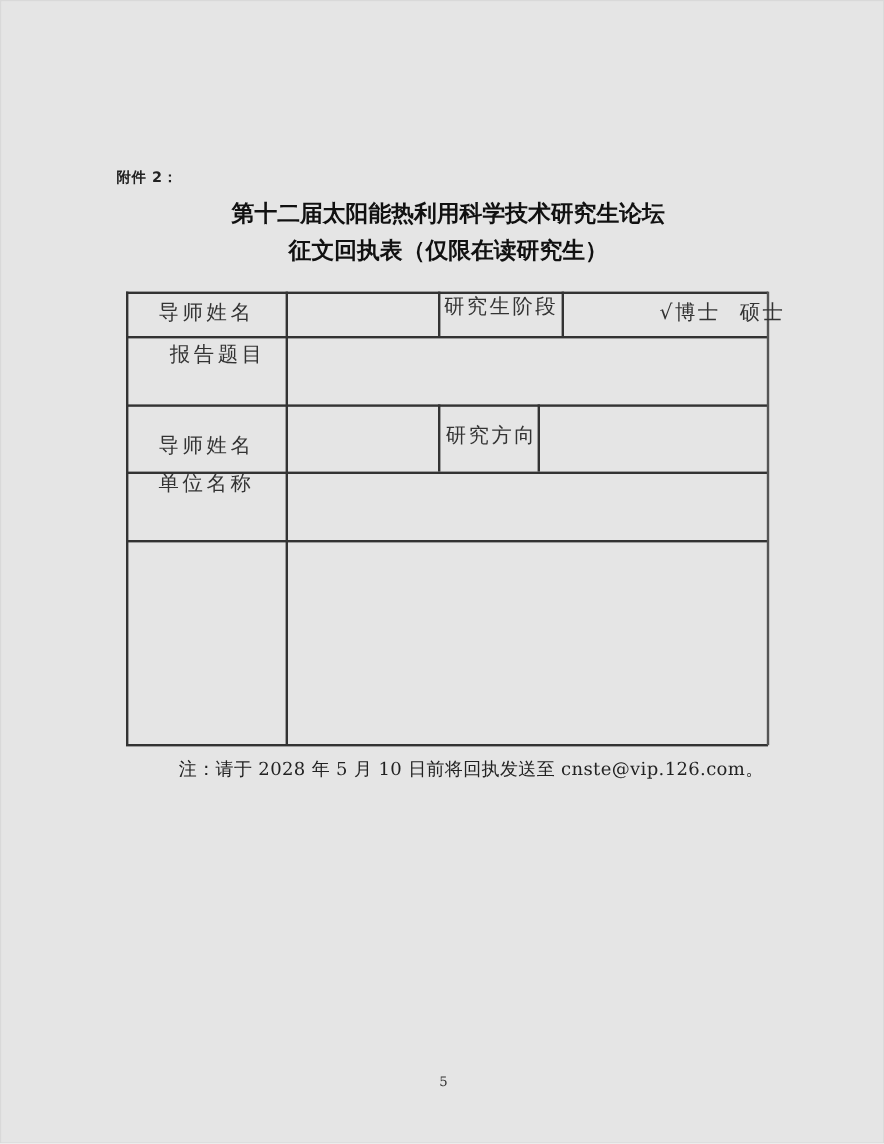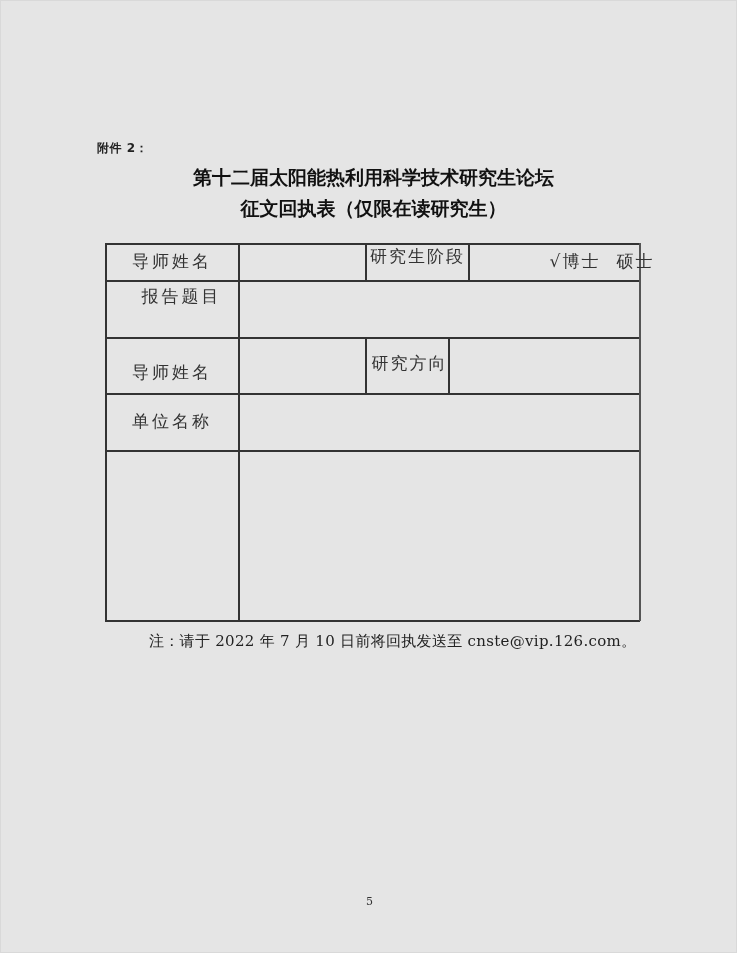--- a/index.html
+++ b/index.html
@@ -145,22 +145,22 @@
     </div>
 
     <div class="cell-label" style="left:0; top:26px; width:153px; height:56px;">报告题目</div>
     <div class="cell-input" style="left:135px; top:39px; width:398px; height:54px;"></div>
 
     <div class="cell-label" style="left:0; top:95px; width:134px; height:70px;">导师姓名</div>
     <div class="cell-input" style="left:135px; top:96px; width:124px; height:53px;"></div>
     <div class="cell-label" style="left:261px; top:93px; width:87px; height:55px; letter-spacing:2px;">研究方向</div>
     <div class="cell-input" style="left:345px; top:96px; width:188px; height:53px;"></div>
 
-    <div class="cell-label" style="left:0; top:151px; width:134px; height:56px;text-align:right;">单位名称</div>
+    <div class="cell-label" style="left:0; top:133px; width:134px; height:56px;text-align:right;">单位名称</div>
     <div class="cell-input" style="left:135px; top:152px; width:398px; height:54px;"></div>
 
     <div class="cell-input" style="left:135px; top:209px; width:398px; height:167px;"></div>
   </div>
 
-  <div class="note">注：请于 2022 年 7 月 10 日前将回执发送至 cnste@vip.126.com。</div>
+  <div class="note">注：请于 2028 年 5 月 10 日前将回执发送至 cnste@vip.126.com。</div>
 
   <div class="page-number">5</div>
 </div>
 
 </body></html>

